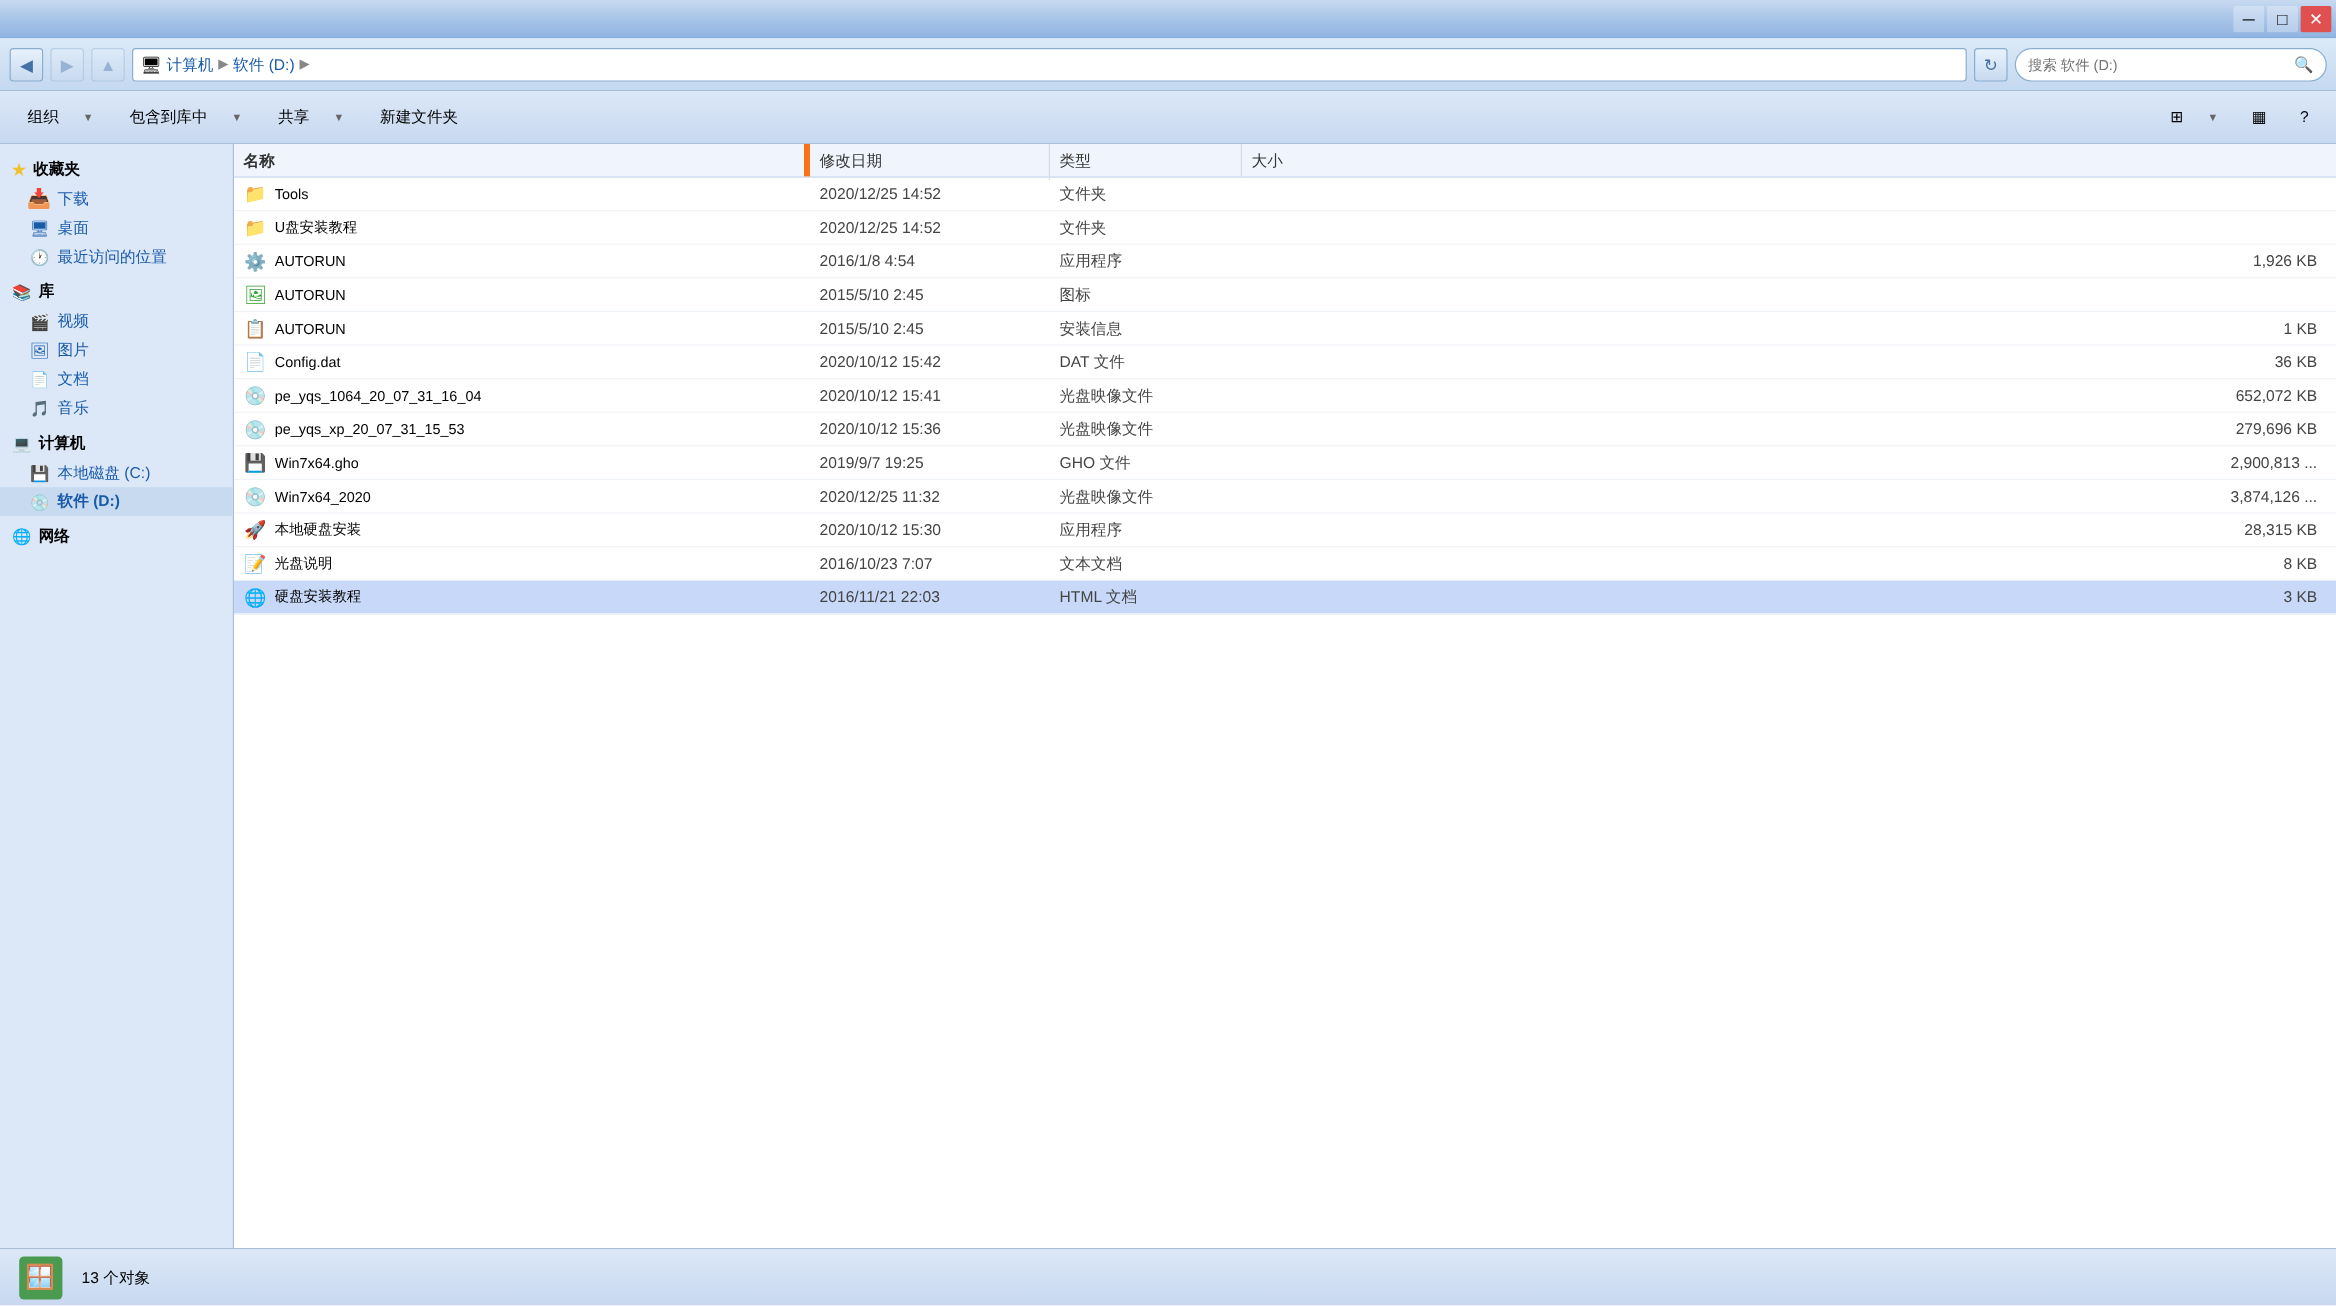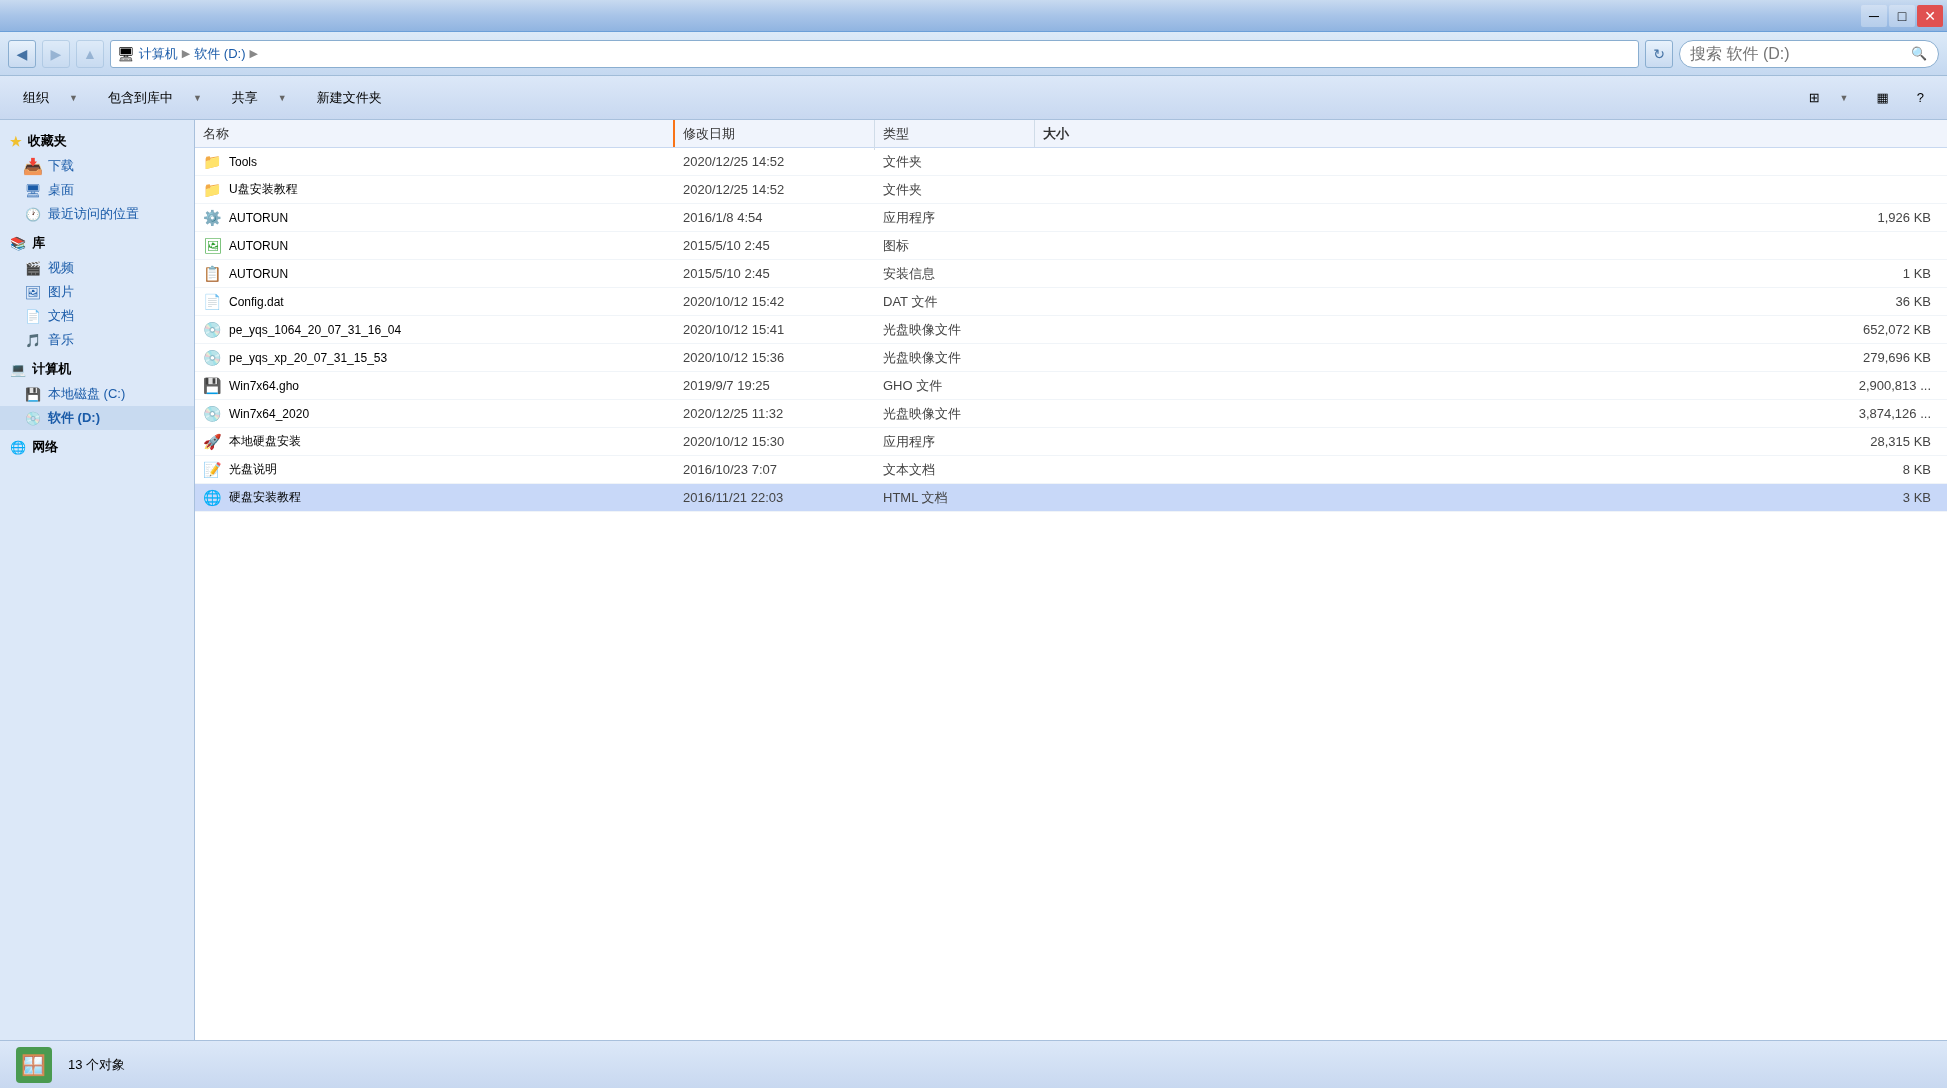--- a/index.html
+++ b/index.html
@@ -107,21 +107,21 @@
       border: 1px solid #8aaed0;
       border-radius: 14px;
       display: flex;
       align-items: center;
       padding: 0 10px;
       gap: 6px;
     }
     .search-input {
       border: none;
       outline: none;
-      font-size: 16px;
+      font-size: 12px;
       color: #aaa;
       background: transparent;
       flex: 1;
     }
 
     
     .toolbar {
       background: linear-gradient(to bottom, #dce8f8 0%, #c8d8f0 100%);
       height: 44px;
       display: flex;
@@ -216,22 +216,22 @@
       background: #f0f4fc;
       border-bottom: 1px solid #c8d8f0;
       height: 28px;
       position: sticky;
       top: 0;
       z-index: 10;
     }
     .col-name {
       width: 480px;
       padding: 0 8px;
-      border-right: 2px solid #f97316;
-      font-weight: normal;
+      border-right: 5px solid #f97316;
+      font-weight: bold;
       color: #333;
       height: 100%;
       display: flex;
       align-items: center;
       cursor: pointer;
     }
     .col-date {
       width: 200px;
       padding: 16px 8px;
       border-right: 1px solid #d0dce8;
@@ -249,21 +249,21 @@
       font-weight: normal;
       color: #333;
       height: 100%;
       display: flex;
       align-items: center;
       cursor: pointer;
     }
     .col-size {
       flex: 1;
       padding: 0 8px;
-      font-weight: bold;
+      font-weight: normal;
       color: #333;
       height: 100%;
       display: flex;
       align-items: center;
       cursor: pointer;
     }
 
     .file-row {
       display: flex;
       align-items: center;

